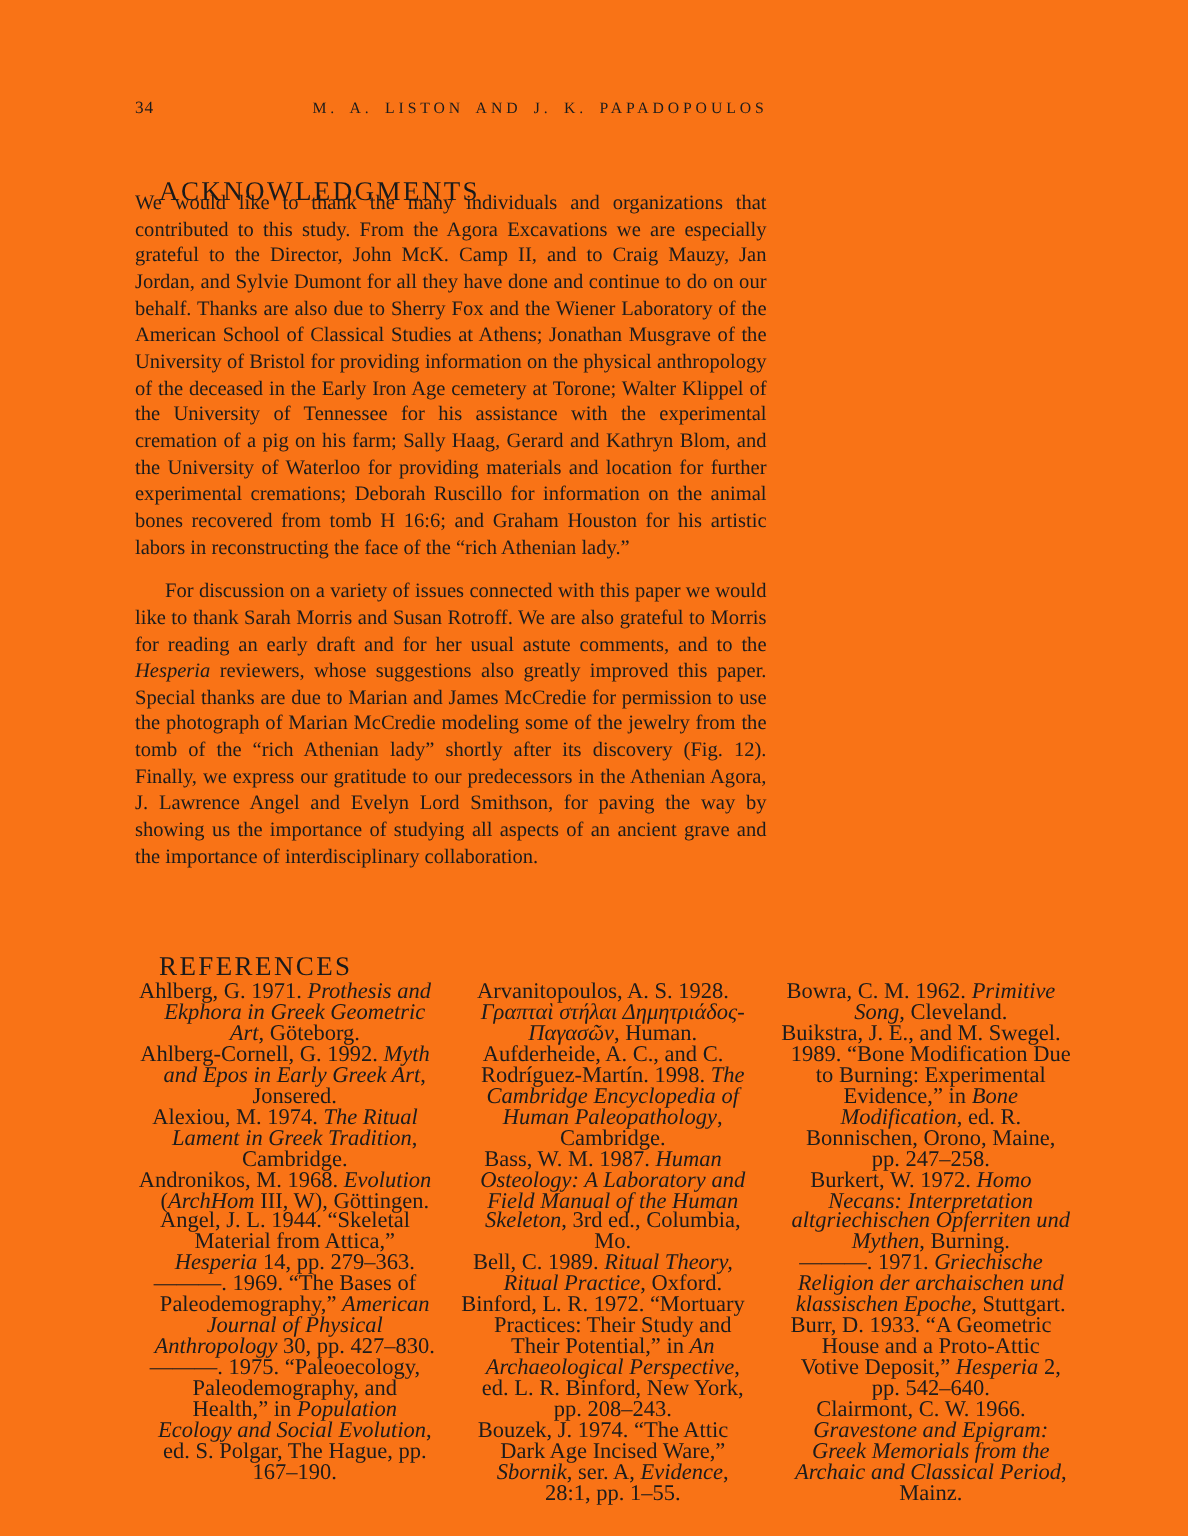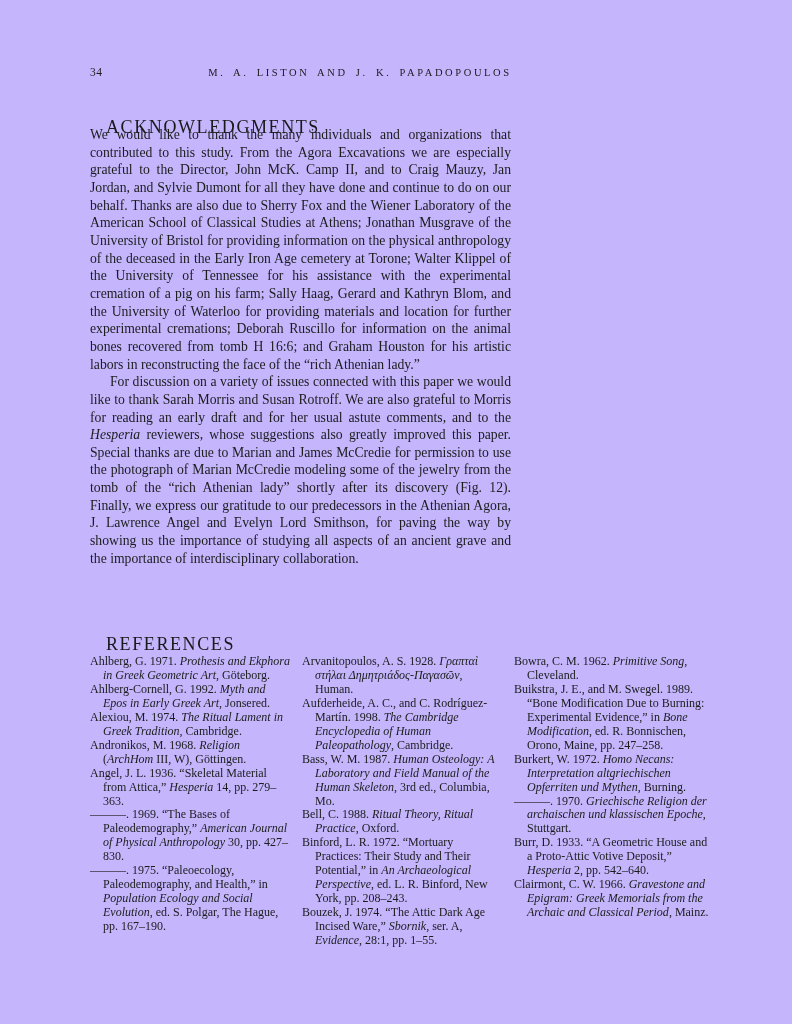--- a/index.html
+++ b/index.html
@@ -4,21 +4,21 @@
 <style>
   html, body {
     margin: 0;
     padding: 0;
     background: #ffffff;
   }
   .page {
     position: relative;
     width: 792px;
     height: 1024px;
-    background: #c4b5fd;
+    background: #f97316;
     color: #1c1c1c;
     font-family: "Liberation Serif", "DejaVu Serif", serif;
     overflow: hidden;
   }
   .page-number {
     position: absolute;
     top: 66px;
     left: 90px;
     font-size: 11.5px;
     letter-spacing: 0.5px;
@@ -51,40 +51,40 @@
     left: 90px;
     width: 421px;
   }
   .body-text p {
     margin: 0;
     font-size: 13.7px;
     line-height: 17.65px;
     text-align: justify;
     color: #1c1c1c;
   }
-  .body-text p.indented { text-indent: 20px; }
+  .body-text p.indented { text-indent: 20px; margin-top: 12px; }
   .refs {
     position: absolute;
     top: 655px;
     left: 90px;
     width: 624px;
     display: flex;
     gap: 12px;
   }
   .ref-col {
     width: 200px;
     flex: 0 0 200px;
   }
   .ref-entry {
     margin: 0;
-    font-size: 12px;
+    font-size: 15px;
     line-height: 13.95px;
     padding-left: 13px;
     text-indent: -13px;
-    text-align: left;
+    text-align: center;
     color: #1c1c1c;
   }
   .ref-entry i { font-style: italic; }
 </style>
 </head>
 <body>
 
 <div class="page">
 
   <div class="page-number">34</div>
@@ -97,36 +97,36 @@
     <p class="indented"><span>For discussion on a variety of issues connected with this paper we would like to thank Sarah Morris and Susan Rotroff. We are also grateful to Morris for reading an early draft and for her usual astute comments, and to the </span><i>Hesperia</i><span> reviewers, whose suggestions also greatly improved this paper. Special thanks are due to Marian and James McCredie for permission to use the photograph of Marian McCredie modeling some of the jewelry from the tomb of the “rich Athenian lady” shortly after its discovery (Fig. 12). Finally, we express our gratitude to our predecessors in the Athenian Agora, J. Lawrence Angel and Evelyn Lord Smithson, for paving the way by showing us the importance of studying all aspects of an ancient grave and the importance of interdisciplinary collaboration.</span></p>
   </div>
 
   <h2 class="section-heading" id="ref-heading">REFERENCES</h2>
 
   <div class="refs">
     <div class="ref-col">
       <p class="ref-entry"><span>Ahlberg, G. 1971. </span><i>Prothesis and Ekphora in Greek Geometric Art</i><span>, Göteborg.</span></p>
       <p class="ref-entry"><span>Ahlberg-Cornell, G. 1992. </span><i>Myth and Epos in Early Greek Art</i><span>, Jonsered.</span></p>
       <p class="ref-entry"><span>Alexiou, M. 1974. </span><i>The Ritual Lament in Greek Tradition</i><span>, Cambridge.</span></p>
-      <p class="ref-entry"><span>Andronikos, M. 1968. </span><i>Religion</i><span> (</span><i>ArchHom</i><span> III, W), Göttingen.</span></p>
-      <p class="ref-entry"><span>Angel, J. L. 1936. “Skeletal Material from Attica,” </span><i>Hesperia</i><span> 14, pp. 279–363.</span></p>
+      <p class="ref-entry"><span>Andronikos, M. 1968. </span><i>Evolution</i><span> (</span><i>ArchHom</i><span> III, W), Göttingen.</span></p>
+      <p class="ref-entry"><span>Angel, J. L. 1944. “Skeletal Material from Attica,” </span><i>Hesperia</i><span> 14, pp. 279–363.</span></p>
       <p class="ref-entry"><span>———. 1969. “The Bases of Paleodemography,” </span><i>American Journal of Physical Anthropology</i><span> 30, pp. 427–830.</span></p>
       <p class="ref-entry"><span>———. 1975. “Paleoecology, Paleodemography, and Health,” in </span><i>Population Ecology and Social Evolution</i><span>, ed. S. Polgar, The Hague, pp. 167–190.</span></p>
     </div>
     <div class="ref-col">
       <p class="ref-entry"><span>Arvanitopoulos, A. S. 1928. </span><i>Γραπταὶ στήλαι Δημητριάδος-Παγασῶν</i><span>, Human.</span></p>
       <p class="ref-entry"><span>Aufderheide, A. C., and C. Rodríguez-Martín. 1998. </span><i>The Cambridge Encyclopedia of Human Paleopathology</i><span>, Cambridge.</span></p>
       <p class="ref-entry"><span>Bass, W. M. 1987. </span><i>Human Osteology: A Laboratory and Field Manual of the Human Skeleton</i><span>, 3rd ed., Columbia, Mo.</span></p>
-      <p class="ref-entry"><span>Bell, C. 1988. </span><i>Ritual Theory, Ritual Practice</i><span>, Oxford.</span></p>
+      <p class="ref-entry"><span>Bell, C. 1989. </span><i>Ritual Theory, Ritual Practice</i><span>, Oxford.</span></p>
       <p class="ref-entry"><span>Binford, L. R. 1972. “Mortuary Practices: Their Study and Their Potential,” in </span><i>An Archaeological Perspective</i><span>, ed. L. R. Binford, New York, pp. 208–243.</span></p>
       <p class="ref-entry"><span>Bouzek, J. 1974. “The Attic Dark Age Incised Ware,” </span><i>Sbornik</i><span>, ser. A, </span><i>Evidence</i><span>, 28:1, pp. 1–55.</span></p>
     </div>
     <div class="ref-col">
       <p class="ref-entry"><span>Bowra, C. M. 1962. </span><i>Primitive Song</i><span>, Cleveland.</span></p>
       <p class="ref-entry"><span>Buikstra, J. E., and M. Swegel. 1989. “Bone Modification Due to Burning: Experimental Evidence,” in </span><i>Bone Modification</i><span>, ed. R. Bonnischen, Orono, Maine, pp. 247–258.</span></p>
       <p class="ref-entry"><span>Burkert, W. 1972. </span><i>Homo Necans: Interpretation altgriechischen Opferriten und Mythen</i><span>, Burning.</span></p>
-      <p class="ref-entry"><span>———. 1970. </span><i>Griechische Religion der archaischen und klassischen Epoche</i><span>, Stuttgart.</span></p>
+      <p class="ref-entry"><span>———. 1971. </span><i>Griechische Religion der archaischen und klassischen Epoche</i><span>, Stuttgart.</span></p>
       <p class="ref-entry"><span>Burr, D. 1933. “A Geometric House and a Proto-Attic Votive Deposit,” </span><i>Hesperia</i><span> 2, pp. 542–640.</span></p>
       <p class="ref-entry"><span>Clairmont, C. W. 1966. </span><i>Gravestone and Epigram: Greek Memorials from the Archaic and Classical Period</i><span>, Mainz.</span></p>
     </div>
   </div>
 
 </div>
 
 </body></html>

